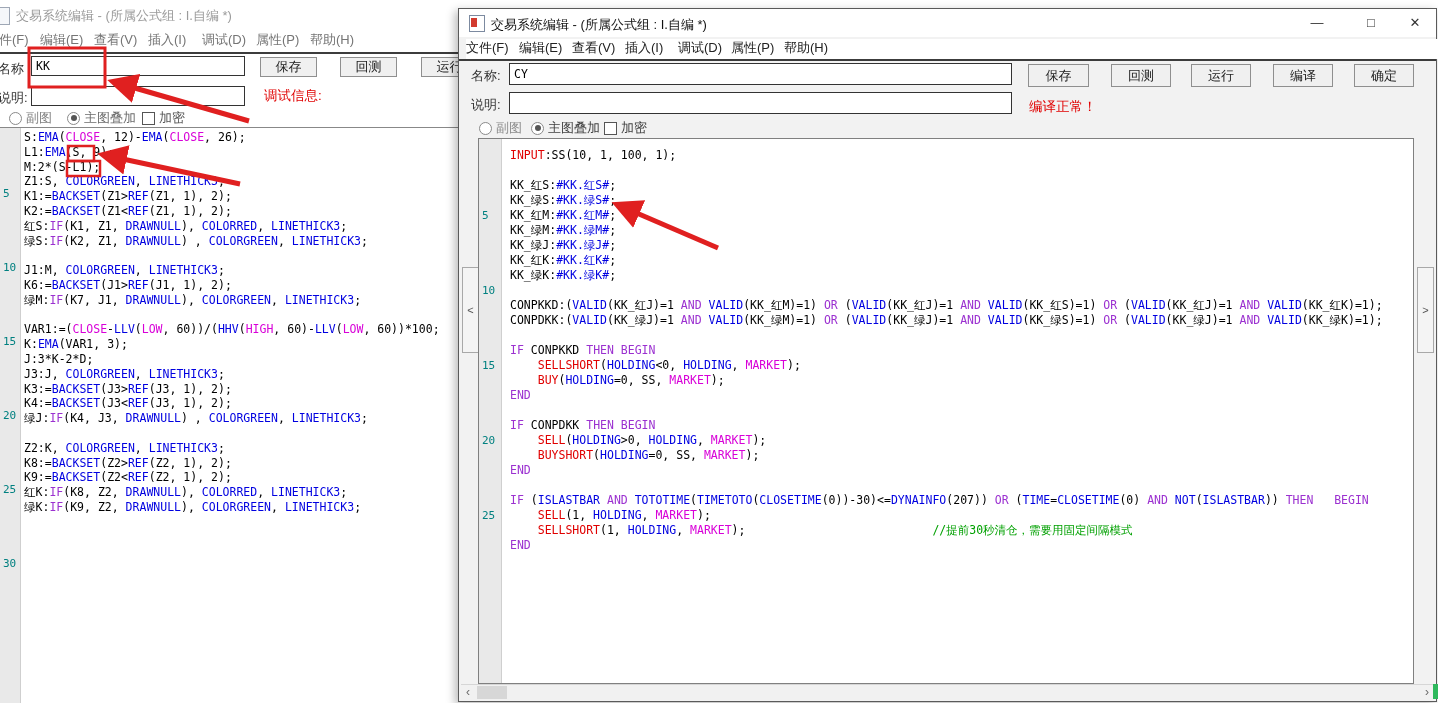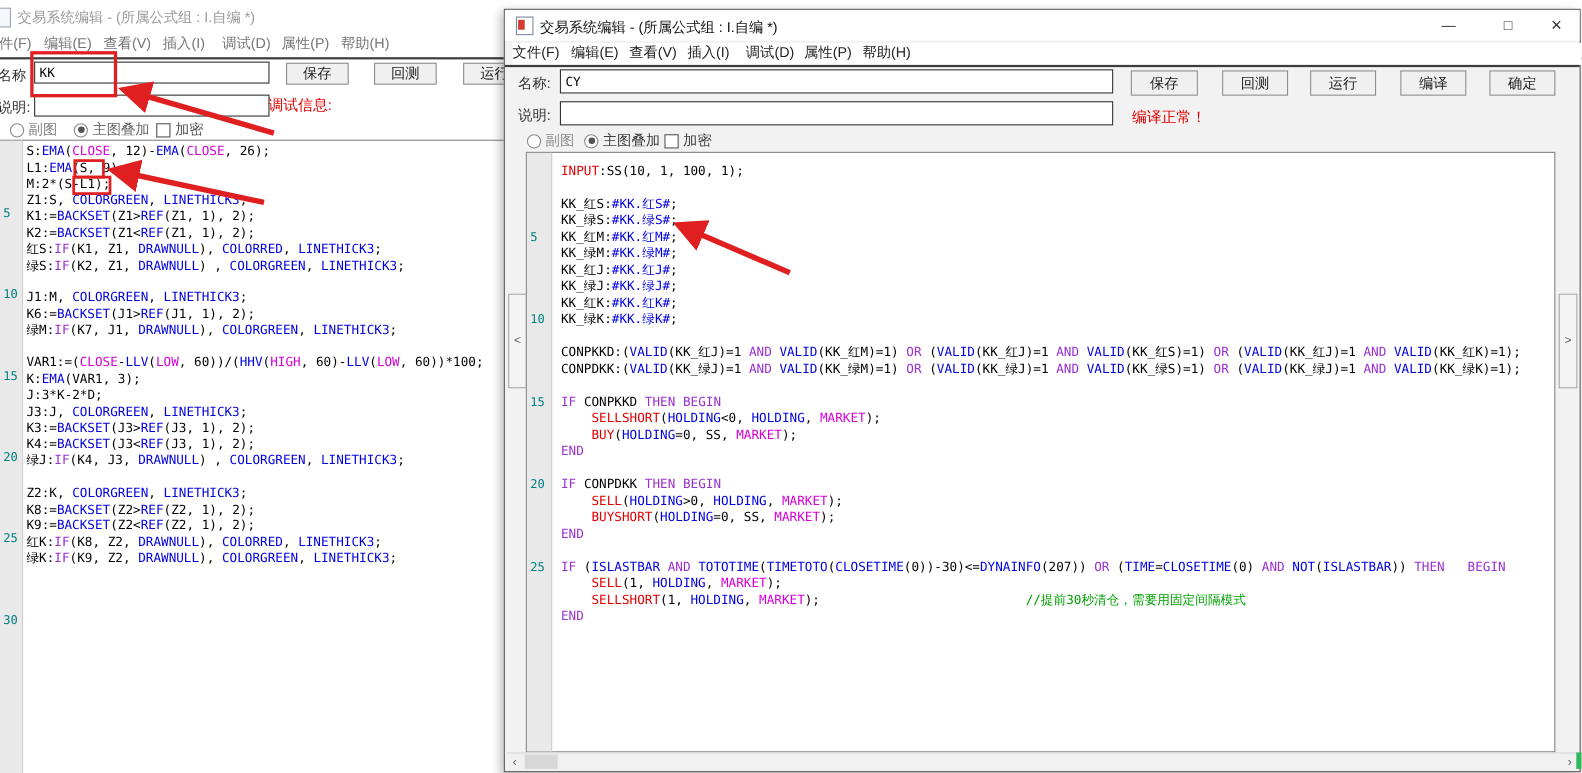--- a/index.html
+++ b/index.html
@@ -87,21 +87,21 @@
     <div class="bg-menuline"></div>
 
     <span class="lbl" style="left:-2px;top:60px;">名称</span>
     <input class="tinput" style="left: 31px; top: 56px; width: 214px; height: 20px;" readonly="" value="KK">
     <button class="btn" style="left:260px;top:57px;width:57px;height:20px;">保存</button>
     <button class="btn" style="left:340px;top:57px;width:57px;height:20px;">回测</button>
     <button class="btn" style="left:421px;top:57px;width:57px;height:20px;">运行</button>
 
     <span class="lbl" style="left:-2px;top:89px;">说明:</span>
     <input class="tinput" style="left: 31px; top: 86px; width: 214px; height: 20px;" readonly="">
-    <span class="redtxt" style="left:244px;top:87px;">调试信息:</span>
+    <span class="redtxt" style="left:264px;top:87px;">调试信息:</span>
 
     <span class="radio-item" style="left:9px;top:109px;color:#818181;">
       <i class="rb"></i>
       <span>副图</span>
     </span>
     <span class="radio-item" style="left:67px;top:109px;color:#6c6c6c;">
       <i class="rb sel"></i>
       <span>主图叠加</span>
     </span>
     <span class="radio-item" style="left:142px;top:109px;color:#555;">
@@ -251,21 +251,20 @@
           <div class="ln"></div>
           <div class="ln"></div>
         </div>
       <div class="code" id="fg-code">
           <div class="cl"><span style="color: rgb(224, 0, 0);">INPUT</span><span>:</span><span>SS</span><span>(10, 1, 100, 1);</span></div>
           <div class="cl">&nbsp;</div>
           <div class="cl"><span>KK_</span><span>红</span><span>S</span><span>:</span><span style="color: rgb(0, 0, 224);">#KK.红S#</span><span>;</span></div>
           <div class="cl"><span>KK_</span><span>绿</span><span>S</span><span>:</span><span style="color: rgb(0, 0, 224);">#KK.绿S#</span><span>;</span></div>
           <div class="cl"><span>KK_</span><span>红</span><span>M</span><span>:</span><span style="color: rgb(0, 0, 224);">#KK.红M#</span><span>;</span></div>
           <div class="cl"><span>KK_</span><span>绿</span><span>M</span><span>:</span><span style="color: rgb(0, 0, 224);">#KK.绿M#</span><span>;</span></div>
-          <div class="cl"><span>KK_</span><span>红</span><span>J</span><span>:</span><span style="color: rgb(0, 0, 224);">#KK.红J#</span><span>;</span></div>
           <div class="cl"><span>KK_</span><span>绿</span><span>J</span><span>:</span><span style="color: rgb(0, 0, 224);">#KK.绿J#</span><span>;</span></div>
           <div class="cl"><span>KK_</span><span>红</span><span>K</span><span>:</span><span style="color: rgb(0, 0, 224);">#KK.红K#</span><span>;</span></div>
           <div class="cl"><span>KK_</span><span>绿</span><span>K</span><span>:</span><span style="color: rgb(0, 0, 224);">#KK.绿K#</span><span>;</span></div>
           <div class="cl">&nbsp;</div>
           <div class="cl"><span>CONPKKD</span><span>:(</span><span style="color: rgb(0, 0, 224);">VALID</span><span>(</span><span>KK_</span><span>红</span><span>J</span><span>)=1 </span><span style="color: rgb(155, 48, 208);">AND</span><span> </span><span style="color: rgb(0, 0, 224);">VALID</span><span>(</span><span>KK_</span><span>红</span><span>M</span><span>)=1) </span><span style="color: rgb(155, 48, 208);">OR</span><span> (</span><span style="color: rgb(0, 0, 224);">VALID</span><span>(</span><span>KK_</span><span>红</span><span>J</span><span>)=1 </span><span style="color: rgb(155, 48, 208);">AND</span><span> </span><span style="color: rgb(0, 0, 224);">VALID</span><span>(</span><span>KK_</span><span>红</span><span>S</span><span>)=1) </span><span style="color: rgb(155, 48, 208);">OR</span><span> (</span><span style="color: rgb(0, 0, 224);">VALID</span><span>(</span><span>KK_</span><span>红</span><span>J</span><span>)=1 </span><span style="color: rgb(155, 48, 208);">AND</span><span> </span><span style="color: rgb(0, 0, 224);">VALID</span><span>(</span><span>KK_</span><span>红</span><span>K</span><span>)=1);</span></div>
           <div class="cl"><span>CONPDKK</span><span>:(</span><span style="color: rgb(0, 0, 224);">VALID</span><span>(</span><span>KK_</span><span>绿</span><span>J</span><span>)=1 </span><span style="color: rgb(155, 48, 208);">AND</span><span> </span><span style="color: rgb(0, 0, 224);">VALID</span><span>(</span><span>KK_</span><span>绿</span><span>M</span><span>)=1) </span><span style="color: rgb(155, 48, 208);">OR</span><span> (</span><span style="color: rgb(0, 0, 224);">VALID</span><span>(</span><span>KK_</span><span>绿</span><span>J</span><span>)=1 </span><span style="color: rgb(155, 48, 208);">AND</span><span> </span><span style="color: rgb(0, 0, 224);">VALID</span><span>(</span><span>KK_</span><span>绿</span><span>S</span><span>)=1) </span><span style="color: rgb(155, 48, 208);">OR</span><span> (</span><span style="color: rgb(0, 0, 224);">VALID</span><span>(</span><span>KK_</span><span>绿</span><span>J</span><span>)=1 </span><span style="color: rgb(155, 48, 208);">AND</span><span> </span><span style="color: rgb(0, 0, 224);">VALID</span><span>(</span><span>KK_</span><span>绿</span><span>K</span><span>)=1);</span></div>
           <div class="cl">&nbsp;</div>
           <div class="cl"><span style="color: rgb(155, 48, 208);">IF</span><span> </span><span>CONPKKD</span><span> </span><span style="color: rgb(155, 48, 208);">THEN</span><span> </span><span style="color: rgb(155, 48, 208);">BEGIN</span></div>
           <div class="cl"><span>    </span><span style="color: rgb(224, 0, 0);">SELLSHORT</span><span>(</span><span style="color: rgb(0, 0, 224);">HOLDING</span><span>&lt;0, </span><span style="color: rgb(0, 0, 224);">HOLDING</span><span>, </span><span style="color: rgb(216, 0, 216);">MARKET</span><span>);</span></div>
           <div class="cl"><span>    </span><span style="color: rgb(224, 0, 0);">BUY</span><span>(</span><span style="color: rgb(0, 0, 224);">HOLDING</span><span>=0, </span><span>SS</span><span>, </span><span style="color: rgb(216, 0, 216);">MARKET</span><span>);</span></div>

